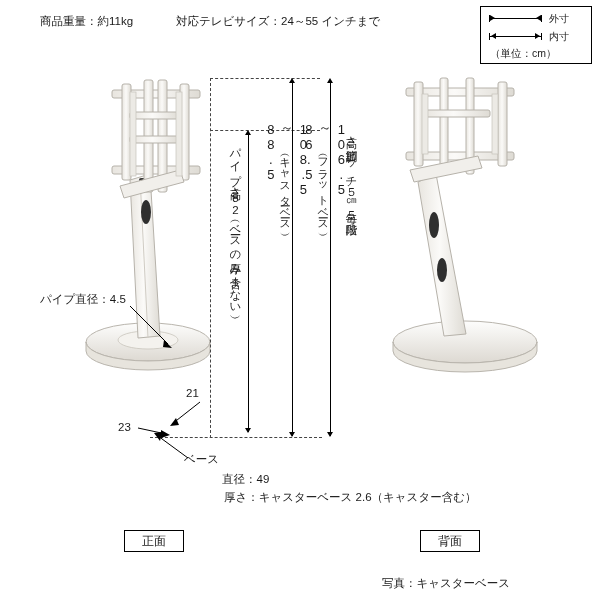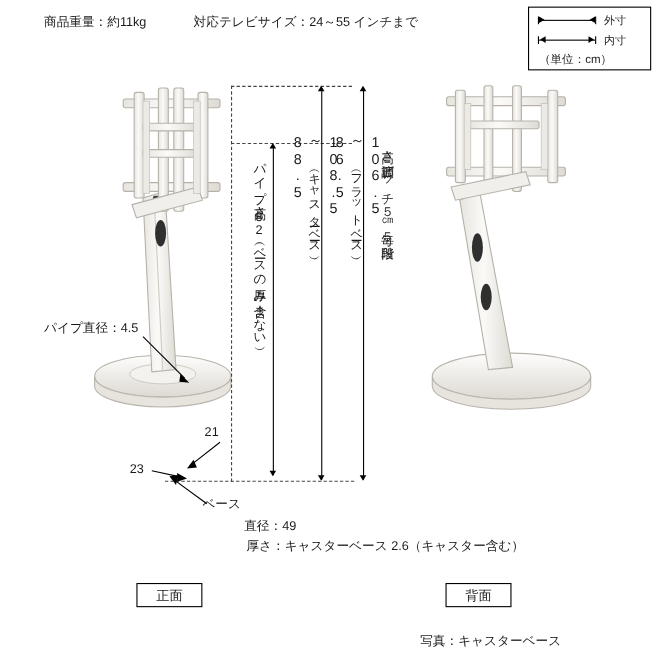--- a/index.html
+++ b/index.html
@@ -203,17 +203,17 @@
   <div class="abs txt" style="left:184px;top:452px;">ベース</div>
   <svg class="abs" style="left:150px;top:428px;" width="46" height="36" viewBox="0 0 46 36">
     <path class="leader" d="M38 30 L8 8"></path>
     <path d="M12 4 L4 5 L10 13 Z" fill="#000"></path>
   </svg>
 
   <div class="abs txt" style="left:222px;top:472px;">直径：49</div>
   <div class="abs txt" style="left:224px;top:490px;">厚さ：キャスターベース 2.6（キャスター含む）</div>
 
   <div class="capbox" style="left:124px;top:530px;">正面</div>
-  <div class="capbox" style="left:405px;top:530px;">背面</div>
+  <div class="capbox" style="left:420px;top:530px;">背面</div>
 
   <div class="abs txt" style="left:382px;top:576px;">写真：キャスターベース</div>
 
 </div>
 
 </body></html>

